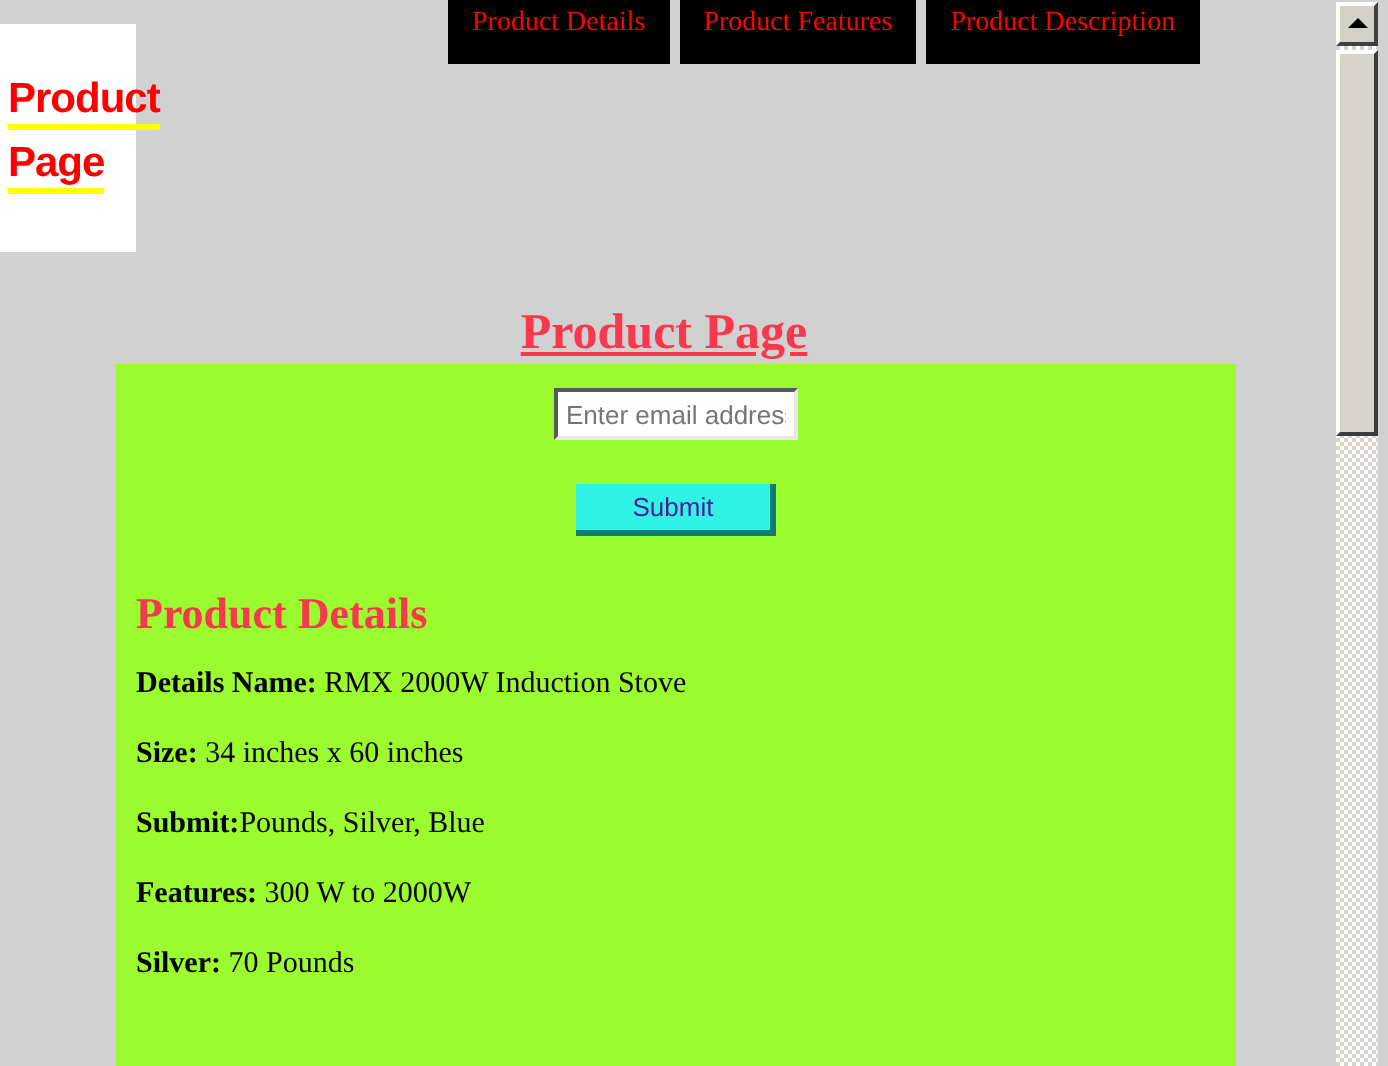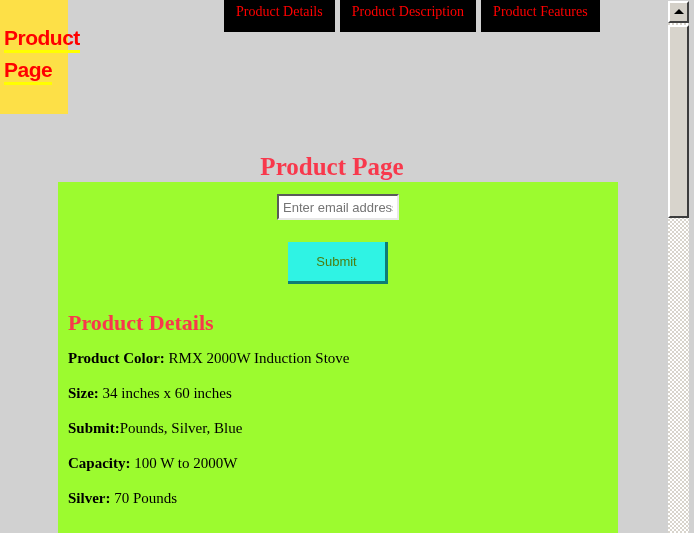--- a/index.html
+++ b/index.html
@@ -24,24 +24,24 @@
     width: 664px;
     height: 533px;
     background: #d1d1d1;
     overflow: hidden;
   }
 
   
   #logo-box {
     position: absolute;
     left: 0;
-    top: 0;
+    top: 12px;
     width: 68px;
     height: 114px;
-    background: #fde047;
+    background: #ffffff;
     box-sizing: border-box;
     padding: 22px 4px 0 4px;
   }
   .logo-line {
     color: #ff0000;
     font-family: "Liberation Sans", sans-serif;
     font-weight: bold;
     font-size: 21px;
     line-height: 32px;
     letter-spacing: -0.5px;
@@ -83,20 +83,21 @@
   #page-title {
     position: absolute;
     top: 136px;
     left: 0;
     width: 664px;
     text-align: center;
     color: #f8384c;
     font-family: "Liberation Serif", serif;
     font-weight: bold;
     font-size: 25px;
+    text-decoration: underline;
   }
 
   
   #content-panel {
     position: absolute;
     left: 58px;
     top: 182px;
     width: 560px;
     height: 400px;
     background: #9cfb2f;
@@ -121,23 +122,23 @@
     border-color: #5a5a5a #e8e8e8 #e8e8e8 #5a5a5a;
     outline: none;
   }
   #email-input::placeholder {
     color: #757575;
     opacity: 1;
   }
   #submit-button {
     margin-top: 22px;
     width: 100px;
-    height: 42px;
+    height: 26px;
     background: #2ff3e4;
-    color: #4d7c0f;
+    color: #4c1d95;
     font-family: "Liberation Sans", sans-serif;
     font-size: 13px;
     border: none;
     border-right: 3px solid #0f7d75;
     border-bottom: 3px solid #0f7d75;
     box-sizing: border-box;
     cursor: pointer;
     padding: 0;
   }
 
@@ -227,48 +228,48 @@
 
 <div id="viewport">
 
   <div id="logo-box">
     <div class="logo-line first"><span>Product</span></div>
     <div class="logo-line second"><span>Page</span></div>
   </div>
 
   <div id="nav">
     <a class="nav-tab" href="#">Product Details</a>
+    <a class="nav-tab" href="#">Product Features</a>
     <a class="nav-tab" href="#">Product Description</a>
-    <a class="nav-tab" href="#">Product Features</a>
   </div>
 
   <h1 id="page-title">Product Page</h1>
 
   <div id="content-panel">
 
     <div id="subscribe-form">
       <input id="email-input" type="text" placeholder="Enter email address" style="">
       <br>
       <button id="submit-button">Submit</button>
     </div>
 
     <div id="details-section">
       <h2 id="details-heading">Product Details</h2>
 
       <p class="detail-row">
-        <span class="detail-label">Product Color: </span><span>RMX 2000W Induction Stove</span>
+        <span class="detail-label">Details Name: </span><span>RMX 2000W Induction Stove</span>
       </p>
       <p class="detail-row">
         <span class="detail-label">Size: </span><span>34 inches x 60 inches</span>
       </p>
       <p class="detail-row">
         <span class="detail-label">Submit:</span><span>Pounds, Silver, Blue</span>
       </p>
       <p class="detail-row">
-        <span class="detail-label">Capacity: </span><span>100 W to 2000W</span>
+        <span class="detail-label">Features: </span><span>300 W to 2000W</span>
       </p>
       <p class="detail-row">
         <span class="detail-label">Silver: </span><span>70 Pounds</span>
       </p>
     </div>
 
   </div>
 </div>
 
 <div id="scrollbar">

